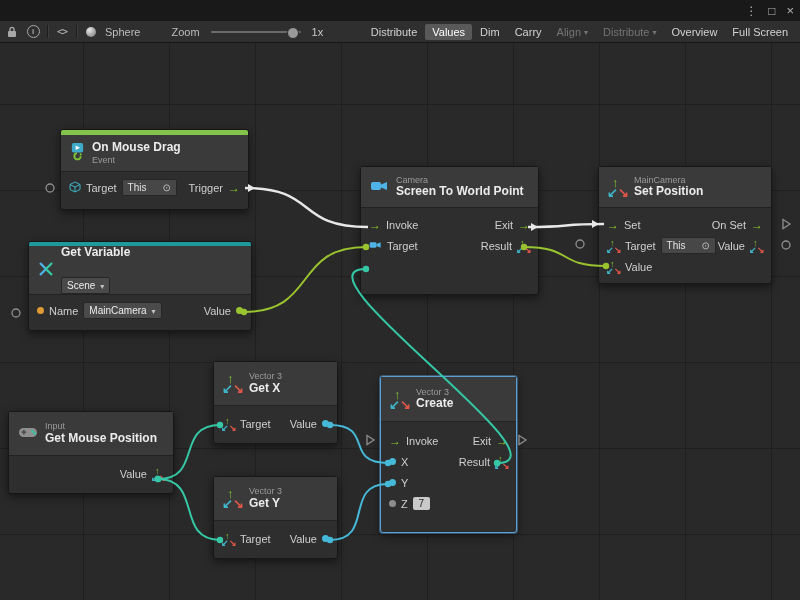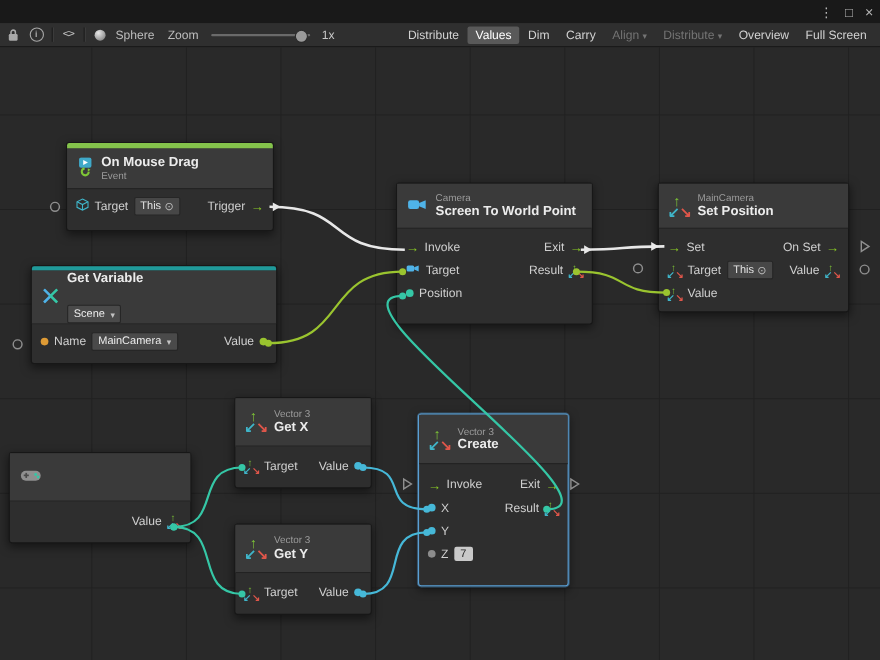--- a/index.html
+++ b/index.html
@@ -49,21 +49,21 @@
   .ntitle{font-size:12px;color:#ececec;font-weight:bold}
   .rows{padding:5px 0 4px 0}
   .row{display:flex;justify-content:space-between;align-items:center;height:21px;padding:0 8px}
   .pl,.pr{display:flex;align-items:center;gap:5px}
   .plabel{color:#cfcfcf}
   .fa{color:#8ac926;font-weight:bold;font-size:12px;line-height:1}
   .dot{width:7px;height:7px;border-radius:50%;display:inline-block;flex:none}
   .dot.lime{background:#9ac42f}.dot.teal{background:#35c7a6}.dot.blue{background:#46b8d8}
   .dot.gray{background:#8c8c8c}.dot.orange{background:#df9b35}
   .chip{background:#474747;border:1px solid #262626;border-radius:2px;padding:0 5px;font-size:10px;color:#e2e2e2;
-        display:inline-flex;align-items:center;gap:3px;height:15px}
+        display:inline-flex;align-items:center;gap:16px;height:15px}
   .tsym{color:#bdbdbd;font-size:10px}
   .dd{background:#4a4a4a;border:1px solid #262626;border-radius:2px;padding:0 5px;font-size:10px;color:#ececec;
       display:inline-flex;align-items:center;gap:5px;height:15px}
   .dd .caret{color:#c2c2c2}
   .field{background:#c9c9c9;color:#1d1d1d;border-radius:2px;min-width:11px;height:13px;padding:0 3px;
          font-size:10px;display:inline-flex;align-items:center;justify-content:center}
 
   
   .v3{position:relative;width:13px;height:14px;display:inline-block;flex:none}
   .v3 i{position:absolute;font-style:normal;font-weight:bold;font-size:9px;line-height:1}
@@ -97,21 +97,21 @@
   <span class="ticon">
       <span class="circle-i">i</span>
     </span>
   <span class="tsep"></span>
   <span class="ticon codeic">&lt;&gt;</span>
   <span class="tsep"></span>
   <span class="ticon">
       <span class="sphereic"></span>
     </span>
   <span class="zoomlbl">Sphere</span>
-  <span class="zoomlbl" style="margin-left:5px">Zoom</span>
+  <span class="zoomlbl" style="margin-left:24px">Zoom</span>
   <span class="slider">
       <span class="handle"></span>
     </span>
   <span>1x</span>
   <span class="btns">
     <span class="btn">Distribute</span>
     <span class="btn active">Values</span>
     <span class="btn">Dim</span>
     <span class="btn">Carry</span>
     <span class="btn disabled">
@@ -239,26 +239,20 @@
         </div>
         <div class="pr">
           <span class="plabel">Result</span>
           <span class="v3">
               <i class="a">↑</i>
               <i class="b">↙</i>
               <i class="c">↘</i>
             </span>
         </div>
       </div>
-      <div class="row">
-        <div class="pl">
-          <span class="dot teal"></span>
-          <span class="plabel">Position</span>
-        </div>
-      </div>
     </div>
   </div>
 
   <div class="node" style="left:598px;top:123px;width:172px;height:116px">
     <div class="head">
       <span class="v3 lg">
           <i class="a">↑</i>
           <i class="b">↙</i>
           <i class="c">↘</i>
         </span>
@@ -377,20 +371,24 @@
     <div class="head" style="height:43px">
       <span>
         <svg width="20" height="13" viewBox="0 0 20 13">
             <rect x="1" y="2" width="18" height="9" rx="4.5" fill="#8f8f8f"></rect>
             <circle cx="14.4" cy="5.4" r="1.3" fill="#35c7a6"></circle>
             <circle cx="16.6" cy="7.6" r="1.3" fill="#35c7a6"></circle>
             <rect x="3.6" y="5.4" width="4.6" height="1.5" fill="#4a4a4a"></rect>
             <rect x="5.1" y="3.9" width="1.5" height="4.6" fill="#4a4a4a"></rect>
           </svg>
       </span>
+      <div class="htext">
+        <div class="cat">Input</div>
+        <div class="ntitle">Get Mouse Position</div>
+      </div>
     </div>
     <div class="rows" style="padding-top:7px">
       <div class="row" style="justify-content:flex-end">
         <div class="pr">
           <span class="plabel">Value</span>
           <span class="v3">
               <i class="a">↑</i>
               <i class="b">↙</i>
               <i class="c">↘</i>
             </span>

